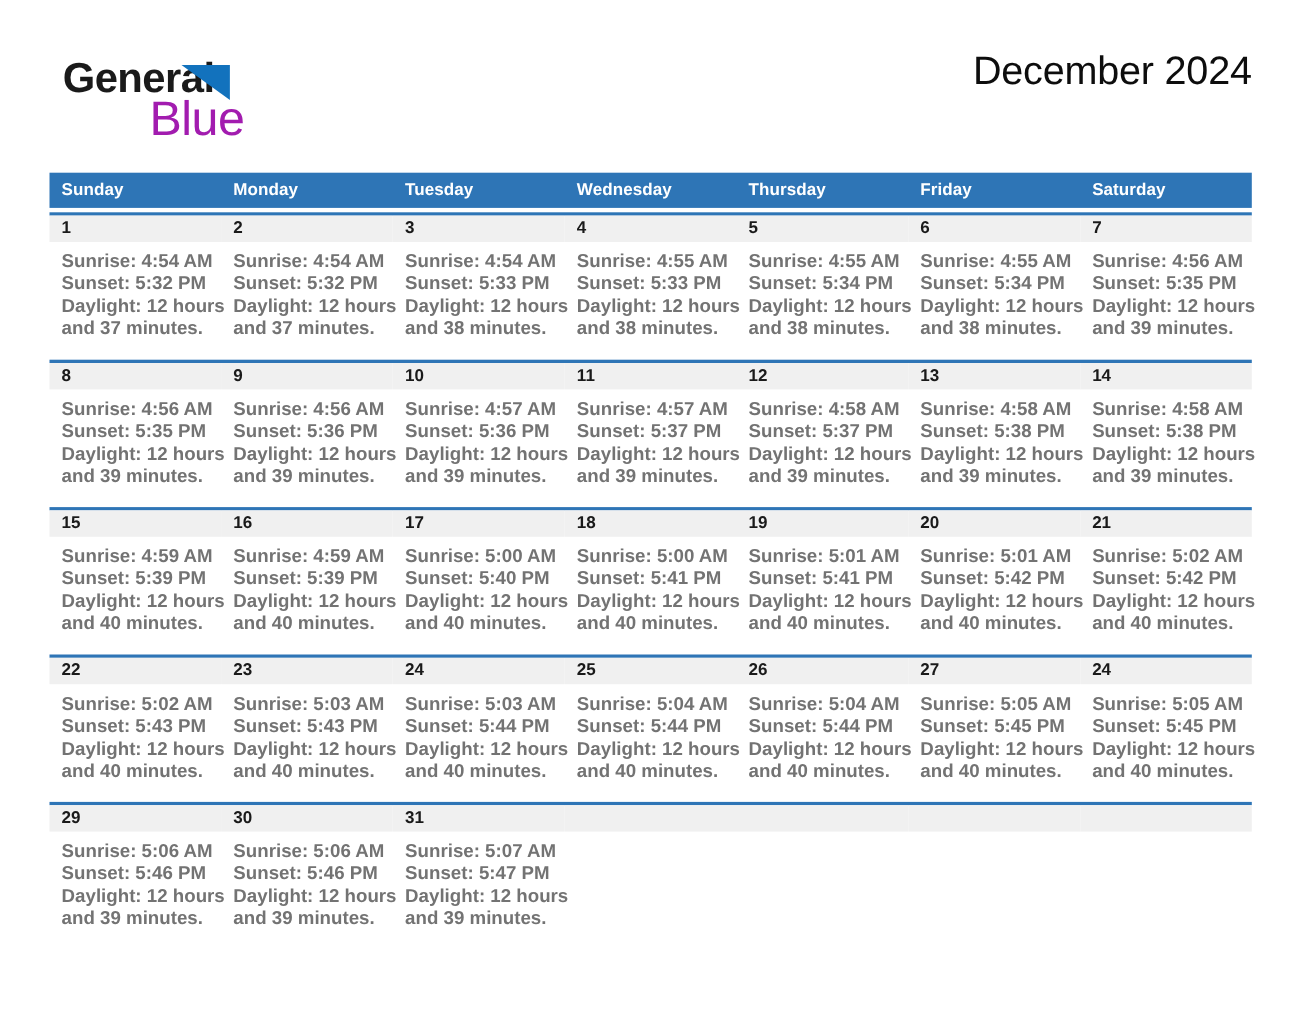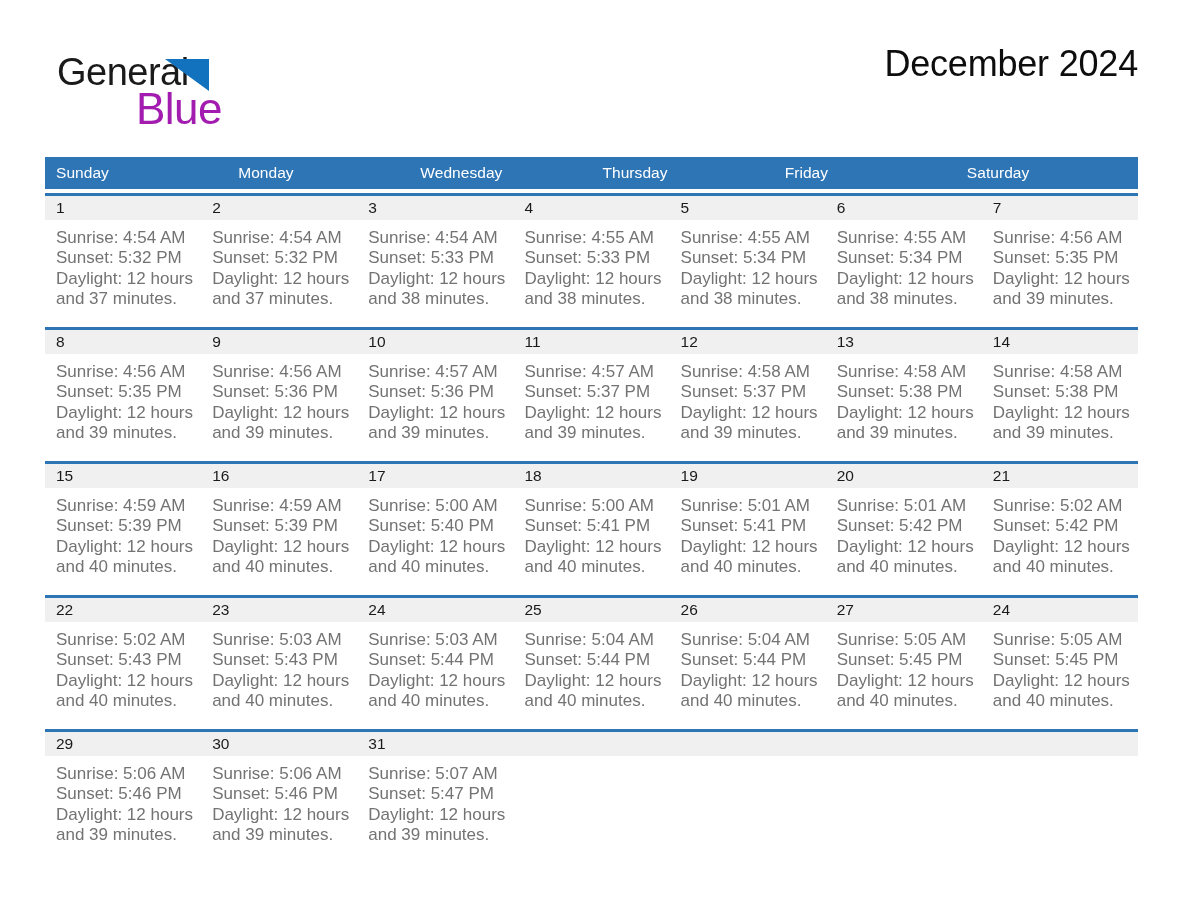--- a/index.html
+++ b/index.html
@@ -35,21 +35,21 @@
     width: 210px;
     height: 86px;
   }
   .brand-word1 {
     position: absolute;
     left: 0;
     top: 0;
     font-size: 38px;
     letter-spacing: -0.5px;
     color: #1a1a1a;
-    font-weight: 400;
+    font-weight: 700;
     line-height: 44px;
   }
   .brand-tri {
     position: absolute;
     left: 108px;
     top: 9px;
     width: 0;
     height: 0;
     border-top: 32px solid #1272bd;
     border-right: 44px solid transparent;
@@ -88,20 +88,21 @@
     letter-spacing: -0.1px;
     white-space: nowrap;
   }
 
   
   .calendar {
     position: absolute;
     left: 45px;
     top: 157px;
     width: 1093px;
+    font-weight: bold;
   }
   .weekday-row {
     display: flex;
     width: 100%;
     background: #2e75b6;
     height: 32px;
   }
   .weekday {
     flex: 1 1 0;
     min-width: 0;
@@ -164,20 +165,21 @@
       <div class="month-title">December 2024</div>
     </div>
 
   </div>
 
   <div class="calendar">
 
     <div class="weekday-row">
       <div class="weekday">Sunday</div>
       <div class="weekday">Monday</div>
+      <div class="weekday">Tuesday</div>
       <div class="weekday">Wednesday</div>
       <div class="weekday">Thursday</div>
       <div class="weekday">Friday</div>
       <div class="weekday">Saturday</div>
     </div>
 
     <div class="week-row first">
       <div class="daycell">
           <div class="dnum">1</div>
           <div class="info">

